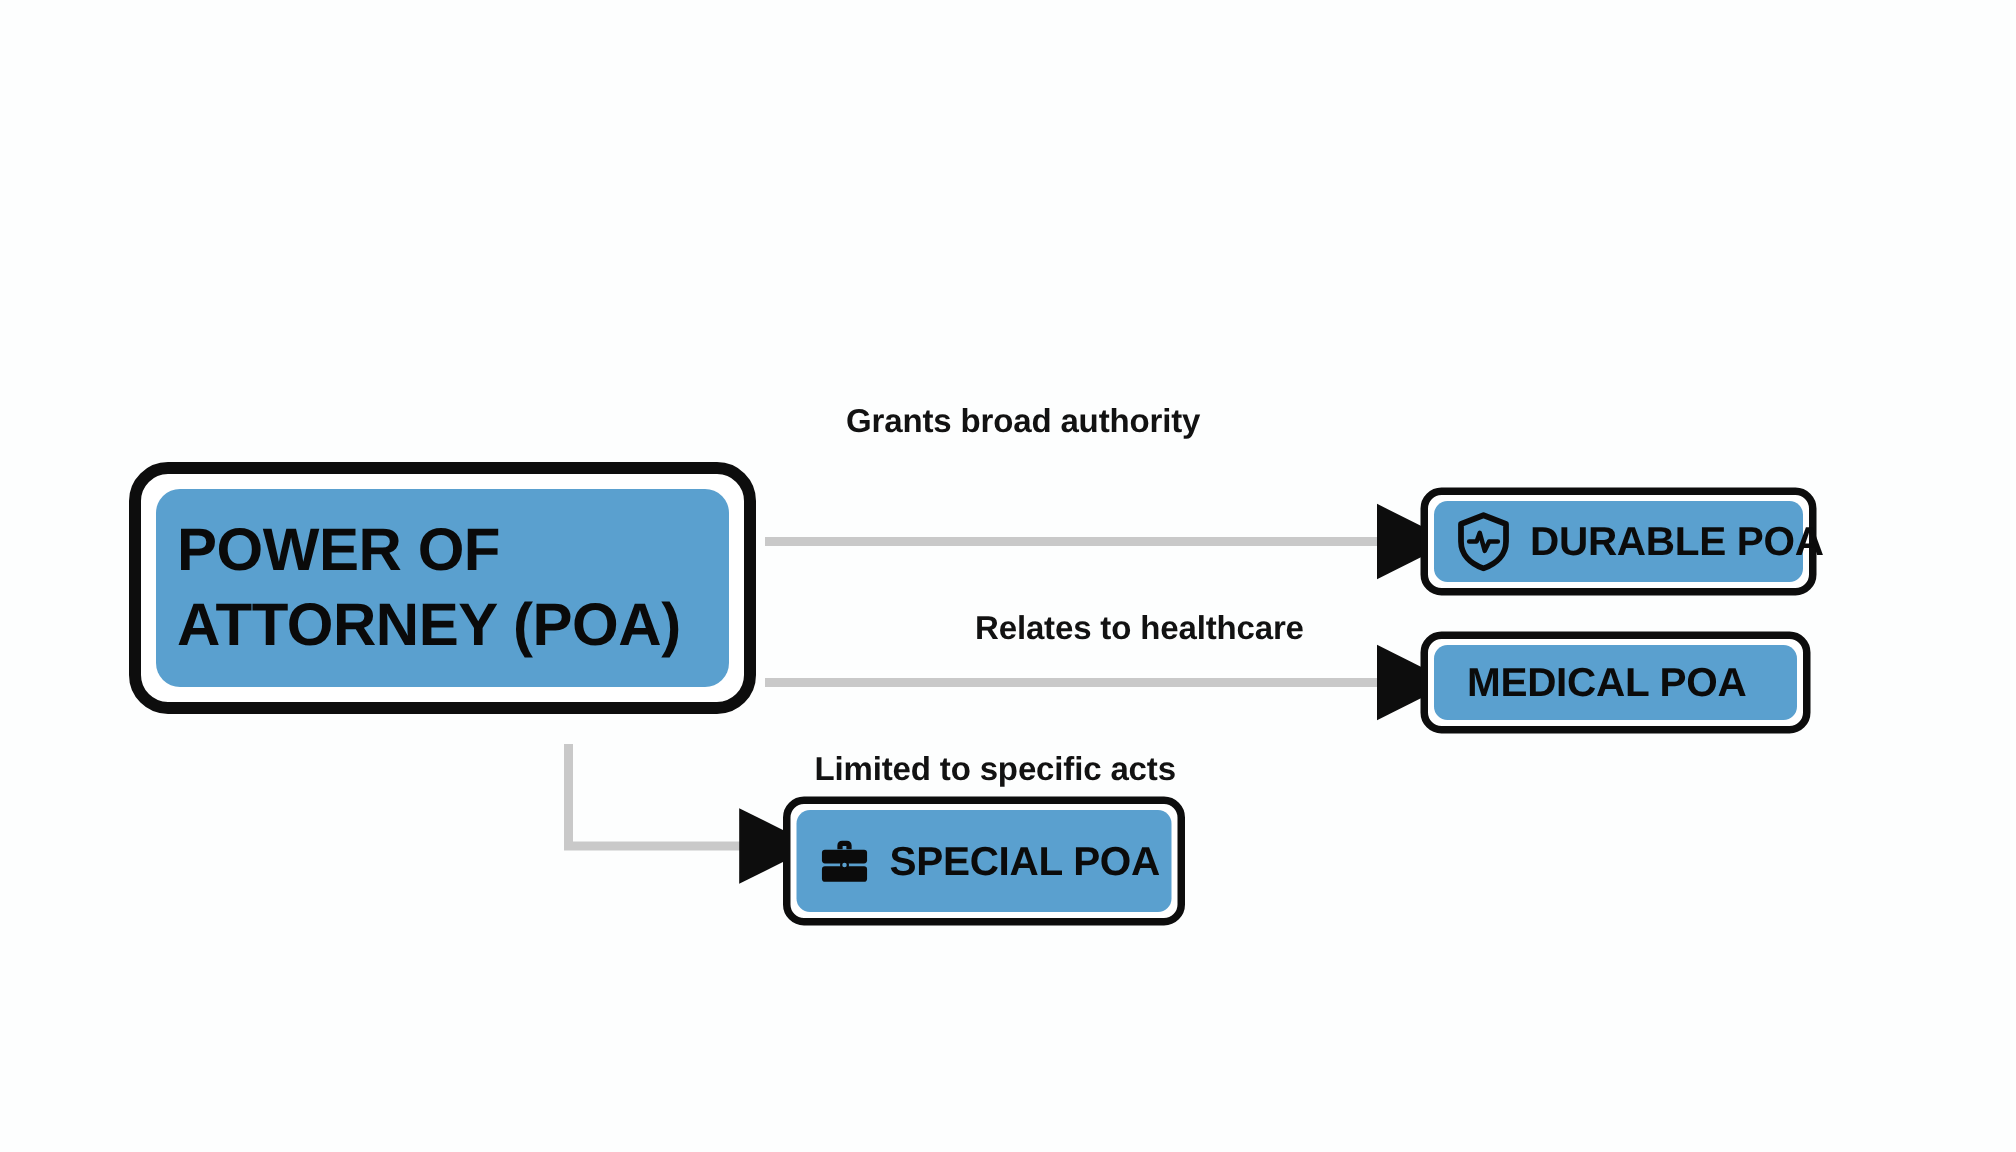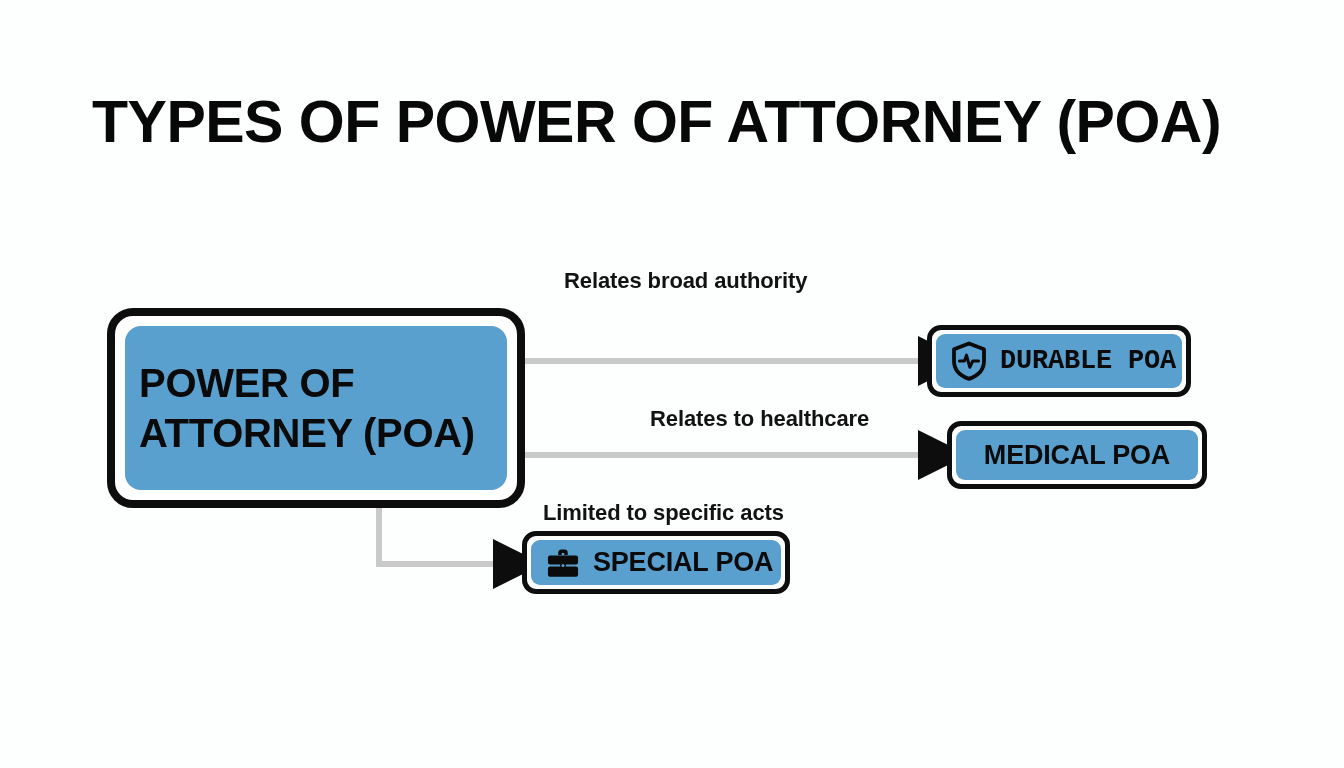--- a/index.html
+++ b/index.html
@@ -66,65 +66,64 @@
     display: flex;
     flex-direction: row;
     align-items: center;
     justify-content: flex-start;
     gap: 11px;
     padding: 0 13px;
   }
 
   
   #node-root {
-    left: 107px;
+    left: 86px;
     top: 308px;
     width: 418px;
-    height: 200px;
+    height: 168px;
     border-width: 8px;
     border-radius: 26px;
     padding: 10px;
   }
   #node-root .node-inner {
     border-radius: 16px;
     padding: 0 0 0 14px;
   }
   #node-root .node-label {
     font-size: 40px;
     font-weight: bold;
     color: #0a0a0a;
     line-height: 1.25;
     letter-spacing: -0.3px;
     text-align: left;
     white-space: pre-line;
   }
 
   
   #node-durable {
-    left: 927px;
+    left: 947px;
     top: 325px;
     width: 264px;
     height: 72px;
-    font-family: Liberation Mono, monospace;
   }
   #node-medical {
     left: 947px;
     top: 421px;
     width: 260px;
     height: 68px;
   }
   #node-special {
     left: 522px;
     top: 531px;
     width: 268px;
-    height: 63px;
+    height: 86px;
   }
   #node-medical .node-inner {
-    justify-content: center;
-    padding: 0 2px;
+    justify-content: flex-start;
+    padding: 0 22px;
   }
 
   .leaf-label {
     font-size: 27px;
     font-weight: bold;
     color: #0b0b0b;
     letter-spacing: -0.2px;
     white-space: nowrap;
   }
 
@@ -147,21 +146,20 @@
   }
   #edge-label-broad    { left: 564px; top: 268px; }
   #edge-label-health   { left: 606px; top: 406px; margin-left: 44px; }
   #edge-label-limited  { left: 543px; top: 500px; }
 </style>
 </head>
 <body>
 
 <div id="canvas">
 
-  <div id="page-title">TYPES OF POWER OF ATTORNEY (POA)</div>
 
   <svg id="connector-layer" viewBox="0 0 1344 768" width="1344" height="768">
     <defs>
       <marker id="arrowhead" markerWidth="9" markerHeight="9" refX="1.2" refY="4.5" orient="auto" markerUnits="strokeWidth">
         <path d="M0,0.3 L8.4,4.5 L0,8.7 Z" fill="#0d0d0d"></path>
       </marker>
     </defs>
 
     <g>
       <line x1="510" y1="361" x2="925" y2="361" stroke="#c9c9c9" stroke-width="6" marker-end="url(#arrowhead)"></line>
@@ -169,21 +167,21 @@
 
     <g>
       <line x1="510" y1="455" x2="925" y2="455" stroke="#c9c9c9" stroke-width="6" marker-end="url(#arrowhead)"></line>
     </g>
 
     <g>
       <path d="M379,496 L379,564 L500,564" fill="none" stroke="#c9c9c9" stroke-width="6" stroke-linecap="butt" stroke-linejoin="miter" marker-end="url(#arrowhead)"></path>
     </g>
   </svg>
 
-  <div class="edge-label" id="edge-label-broad">Relates broad authority</div>
+  <div class="edge-label" id="edge-label-broad">Grants broad authority</div>
 
   <div class="edge-label" id="edge-label-health">Relates to healthcare</div>
 
   <div class="edge-label" id="edge-label-limited">Limited to specific acts</div>
 
   <div class="node" id="node-root">
     <div class="node-inner">
       <div class="node-label">POWER OF
 ATTORNEY (POA)</div>
     </div>

